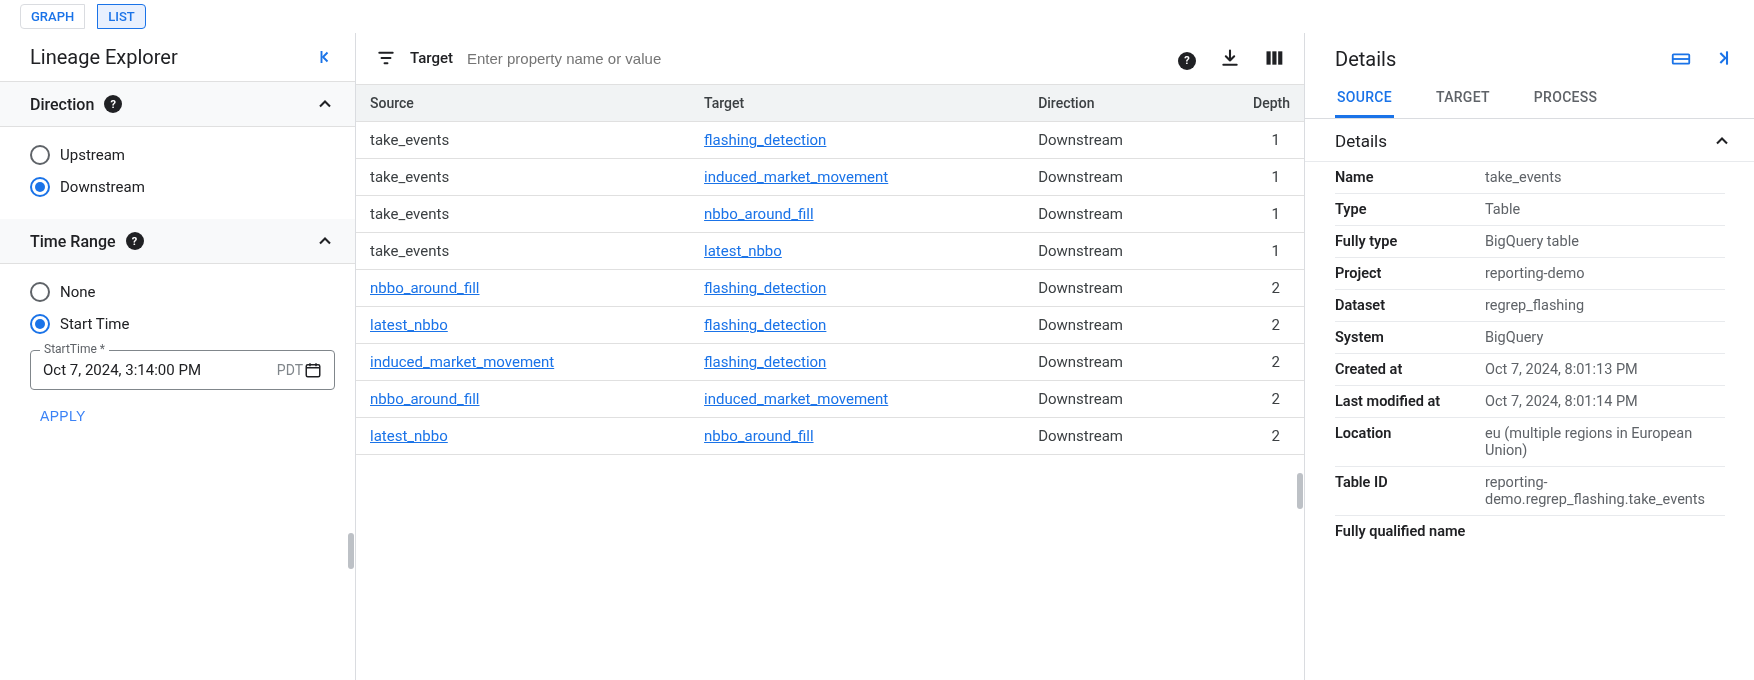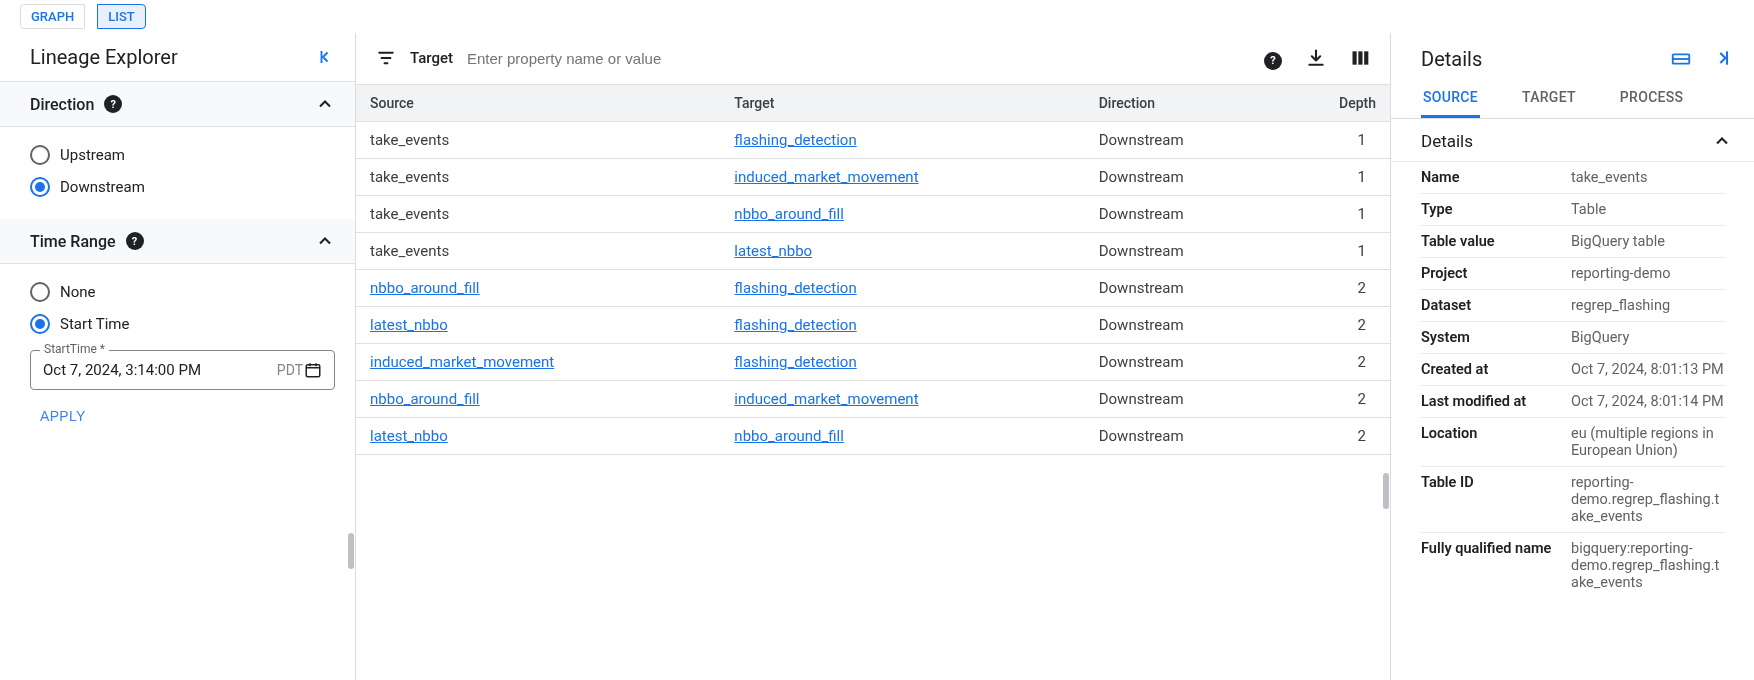--- a/index.html
+++ b/index.html
@@ -145,21 +145,21 @@
   table.lineage tbody td.depth { text-align: right; padding-right: 24px; }
   .link { color: #1a73e8; text-decoration: underline; cursor: pointer; }
 
   .scroll-handle-center {
     position: absolute; right: 1px; top: 440px;
     width: 6px; height: 36px;
     background: #bdc1c6; border-radius: 3px;
   }
 
   .details {
-    width: 364px;
+    width: 450px;
     border-left: 1px solid #dadce0;
     display: flex; flex-direction: column;
   }
   .details-header {
     display: flex; align-items: center; justify-content: space-between;
     padding: 14px 22px 10px 30px;
   }
   .details-header h2 { font-size: 20px; font-weight: 400; }
   .details-header-icons { display: flex; gap: 20px; }
   .dh-icon { color: #1a73e8; cursor: pointer; }
@@ -413,21 +413,21 @@
       <div class="details-body" id="details-body">
           <div class="kv-row">
             <div class="kv-key">Name</div>
             <div class="kv-val">take_events</div>
           </div>
           <div class="kv-row">
             <div class="kv-key">Type</div>
             <div class="kv-val">Table</div>
           </div>
           <div class="kv-row">
-            <div class="kv-key">Table value</div>
+            <div class="kv-key">Fully type</div>
             <div class="kv-val">BigQuery table</div>
           </div>
           <div class="kv-row">
             <div class="kv-key">Project</div>
             <div class="kv-val">reporting-demo</div>
           </div>
           <div class="kv-row">
             <div class="kv-key">Dataset</div>
             <div class="kv-val">regrep_flashing</div>
           </div>
@@ -446,18 +446,17 @@
           <div class="kv-row">
             <div class="kv-key">Location</div>
             <div class="kv-val">eu (multiple regions in European Union)</div>
           </div>
           <div class="kv-row">
             <div class="kv-key">Table ID</div>
             <div class="kv-val">reporting-demo.regrep_flashing.take_events</div>
           </div>
           <div class="kv-row">
             <div class="kv-key">Fully qualified name</div>
-            <div class="kv-val">bigquery:reporting-demo.regrep_flashing.take_events</div>
           </div>
         </div>
     </div>
   </div>
 </div>
 
 </body></html>

